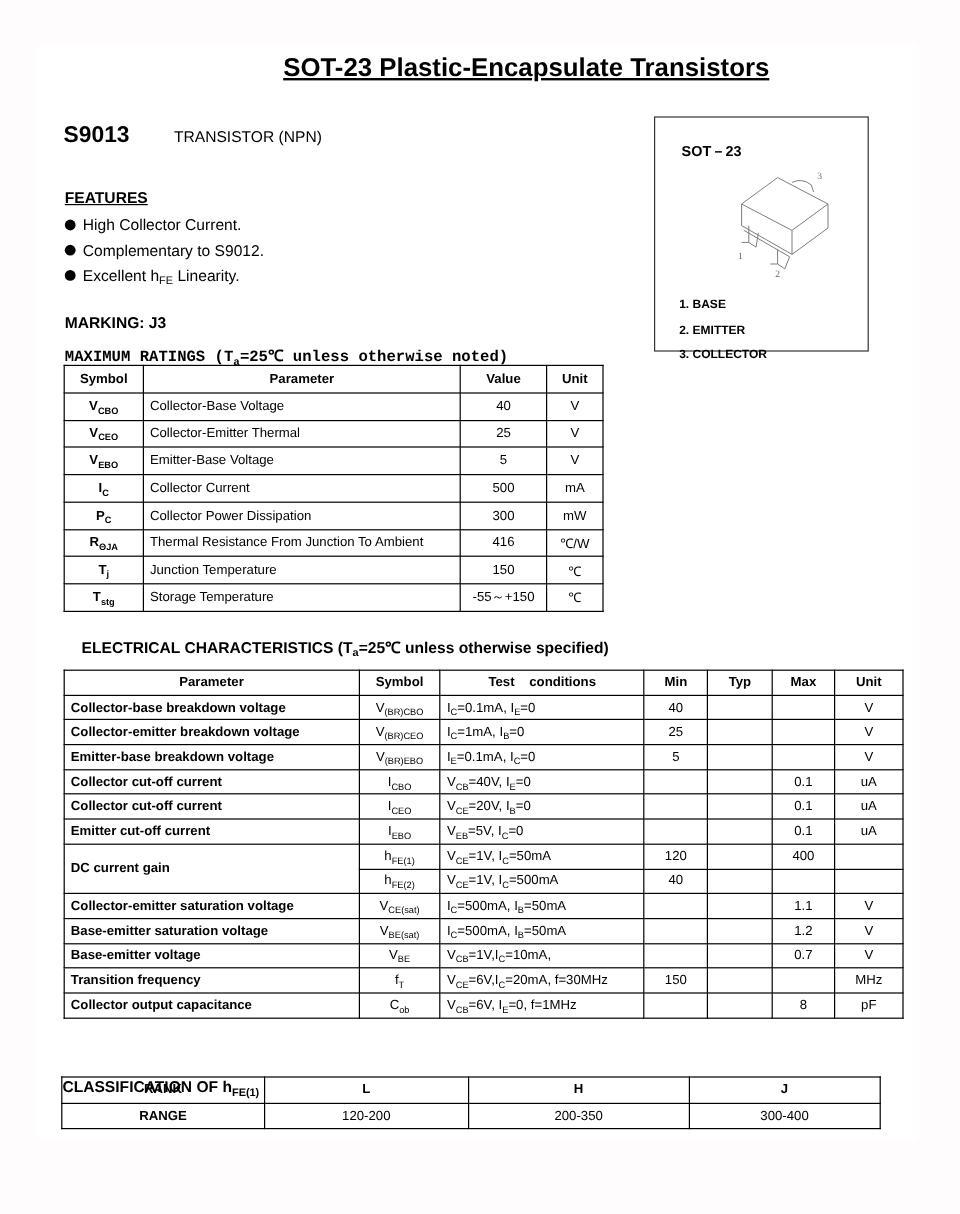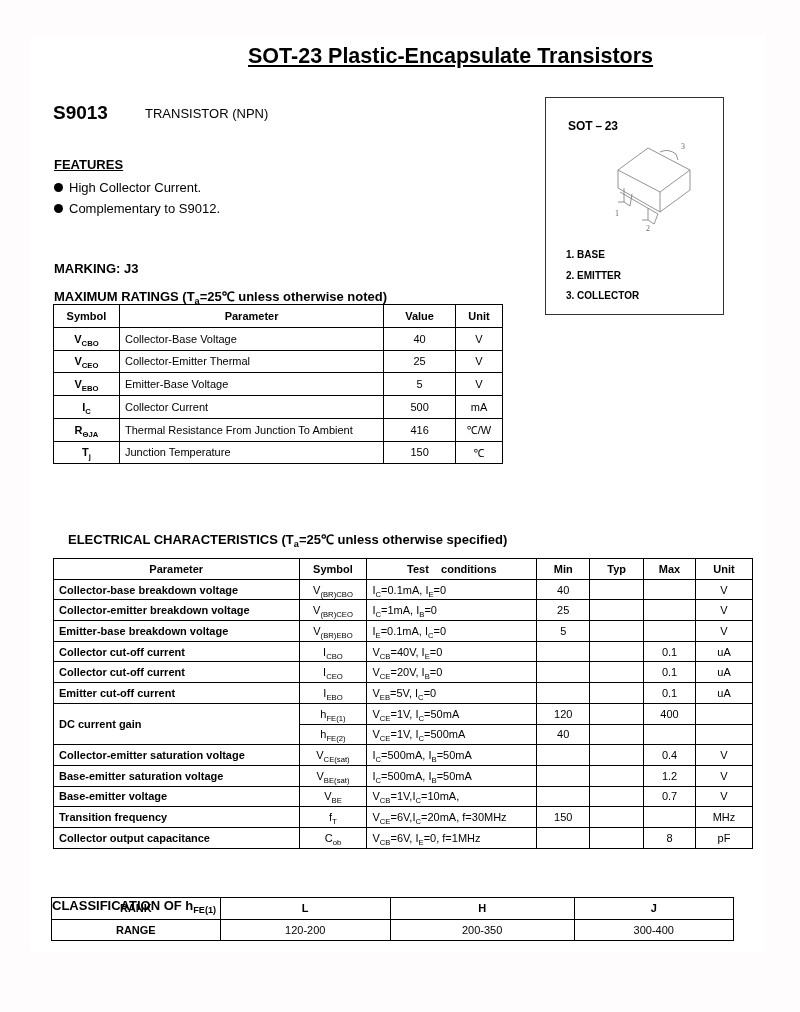--- a/index.html
+++ b/index.html
@@ -2,29 +2,29 @@
 <html><head>
 <meta charset="utf-8">
 <style>
   html, body { margin: 0; padding: 0; }
   body {
     width: 800px; height: 1012px; background: #fefcfd; position: relative;
     font-family: "Liberation Sans", sans-serif; color: #000; overflow: hidden;
   }
   .page { position: absolute; left: 30px; top: 36px; width: 735px; height: 915px; background: #fff; }
   .abs { position: absolute; }
-  .title { left: 236px; top: 44px; font-size: 21.5px; font-weight: bold; text-decoration: underline; letter-spacing: 0; white-space: nowrap; margin-left: 12px; }
+  .title { left: 236px; top: 44px; font-size: 21.5px; font-weight: bold; text-decoration: underline; letter-spacing: 0; white-space: nowrap; }
   .part { left: 53px; top: 102px; font-size: 19px; font-weight: bold; }
   .ptype { left: 145px; top: 106px; font-size: 13px; }
   .h2 { font-size: 13px; font-weight: bold; white-space: nowrap; }
   .feat-list { left: 54px; top: 177px; font-size: 13px; line-height: 21px; }
   .feat-list div { white-space: nowrap; }
   .bullet { display: inline-block; width: 9px; height: 9px; border-radius: 50%; background: #000; margin-right: 6px; vertical-align: 0px; }
   sub { font-size: 70%; vertical-align: -3px; line-height: 0; }
-  .pkg-box { left: 545px; top: 97px; width: 179px; height: 218px; border: 1px solid #333; box-sizing: border-box; }
+  .pkg-box { left: 545px; top: 97px; width: 179px; height: 196px; border: 1px solid #333; box-sizing: border-box; }
   .pkg-title { left: 22px; top: 20px; font-size: 12px; font-weight: bold; }
   .pkg-drawing { left: 52px; top: 42px; width: 100px; height: 92px; }
   .pins { left: 20px; top: 147px; font-size: 10px; font-weight: bold; line-height: 20.5px; }
   table { border-collapse: collapse; position: absolute; border-radius: 22px; }
   td, th { border: 1px solid #000; padding: 0 5px; font-size: 11px; height: 21.5px; box-sizing: border-box; }
   th { font-weight: bold; text-align: center; }
   .c { text-align: center; }
   .b { font-weight: bold; }
   #maxTbl { left: 53px; top: 304px; width: 450px; }
   #maxTbl td, #maxTbl th { height: 22.75px; }
@@ -39,25 +39,26 @@
 <div class="page"></div>
 
 <div class="abs title">SOT-23 Plastic-Encapsulate Transistors</div>
 <div class="abs part">S9013</div>
 <div class="abs ptype">TRANSISTOR (NPN)</div>
 
 <div class="abs h2" style="left:54px;top:157px;text-decoration:underline;">FEATURES</div>
 <div class="abs feat-list">
   <div><span class="bullet"></span><span>High Collector Current.</span></div>
   <div><span class="bullet"></span><span>Complementary to S9012.</span></div>
+  <div><span class="bullet"></span><span>Excellent h</span><sub>FE</sub><span> Linearity.</span></div>
 </div>
 
 <div class="abs h2" style="left:54px;top:261px;">MARKING: J3</div>
 
-<div class="abs h2" style="left:54px;top:287px;">
+<div class="abs h2" style="left:54px;top:287px;font-family:Liberation Mono, monospace;">
   <span>MAXIMUM RATINGS (T</span><sub>a</sub><span>=25℃ unless otherwise noted)</span>
 </div>
 
 <div class="abs pkg-box">
   <div class="abs pkg-title">SOT－23</div>
   <svg class="abs pkg-drawing" viewBox="0 0 100 92">
     <g fill="none" stroke="#777" stroke-width="0.8">
       <path d="M20 30 L50 8 L92 30 L62 52 Z"></path>
       <path d="M20 30 L20 48 L62 72 L62 52"></path>
       <path d="M62 72 L92 50 L92 30"></path>
@@ -113,29 +114,41 @@
         <td class="c">5</td>
         <td class="c">V</td>
       </tr>
       <tr>
         <td class="c b"><span>I</span><sub>C</sub></td>
         <td>Collector Current</td>
         <td class="c">500</td>
         <td class="c">mA</td>
       </tr>
       <tr>
+        <td class="c b"><span>P</span><sub>C</sub></td>
+        <td>Collector Power Dissipation</td>
+        <td class="c">300</td>
+        <td class="c">mW</td>
+      </tr>
+      <tr>
         <td class="c b"><span>R</span><sub>ΘJA</sub></td>
         <td>Thermal Resistance From Junction To Ambient</td>
         <td class="c">416</td>
         <td class="c">℃/W</td>
       </tr>
       <tr>
         <td class="c b"><span>T</span><sub>j</sub></td>
         <td>Junction Temperature</td>
         <td class="c">150</td>
+        <td class="c">℃</td>
+      </tr>
+      <tr>
+        <td class="c b"><span>T</span><sub>stg</sub></td>
+        <td>Storage Temperature</td>
+        <td class="c">-55～+150</td>
         <td class="c">℃</td>
       </tr>
     </tbody>
 </table>
 
 <div class="abs h2" style="left:68px;top:530px;">
   <span>ELECTRICAL CHARACTERISTICS (T</span><sub>a</sub><span>=25℃ unless otherwise specified)</span>
 </div>
 
 <table id="elecTbl">
@@ -230,21 +243,21 @@
         <td class="c"></td>
         <td class="c"></td>
         <td class="c"></td>
       </tr>
       <tr>
         <td class="b">Collector-emitter saturation voltage</td>
         <td class="c"><span>V</span><sub>CE(sat)</sub></td>
         <td>I<sub>C</sub>=500mA, I<sub>B</sub>=50mA</td>
         <td class="c"></td>
         <td class="c"></td>
-        <td class="c">0.4</td>
+        <td class="c">1.1</td>
         <td class="c">V</td>
       </tr>
       <tr>
         <td class="b">Base-emitter saturation voltage</td>
         <td class="c"><span>V</span><sub>BE(sat)</sub></td>
         <td>I<sub>C</sub>=500mA, I<sub>B</sub>=50mA</td>
         <td class="c"></td>
         <td class="c"></td>
         <td class="c">1.2</td>
         <td class="c">V</td>

